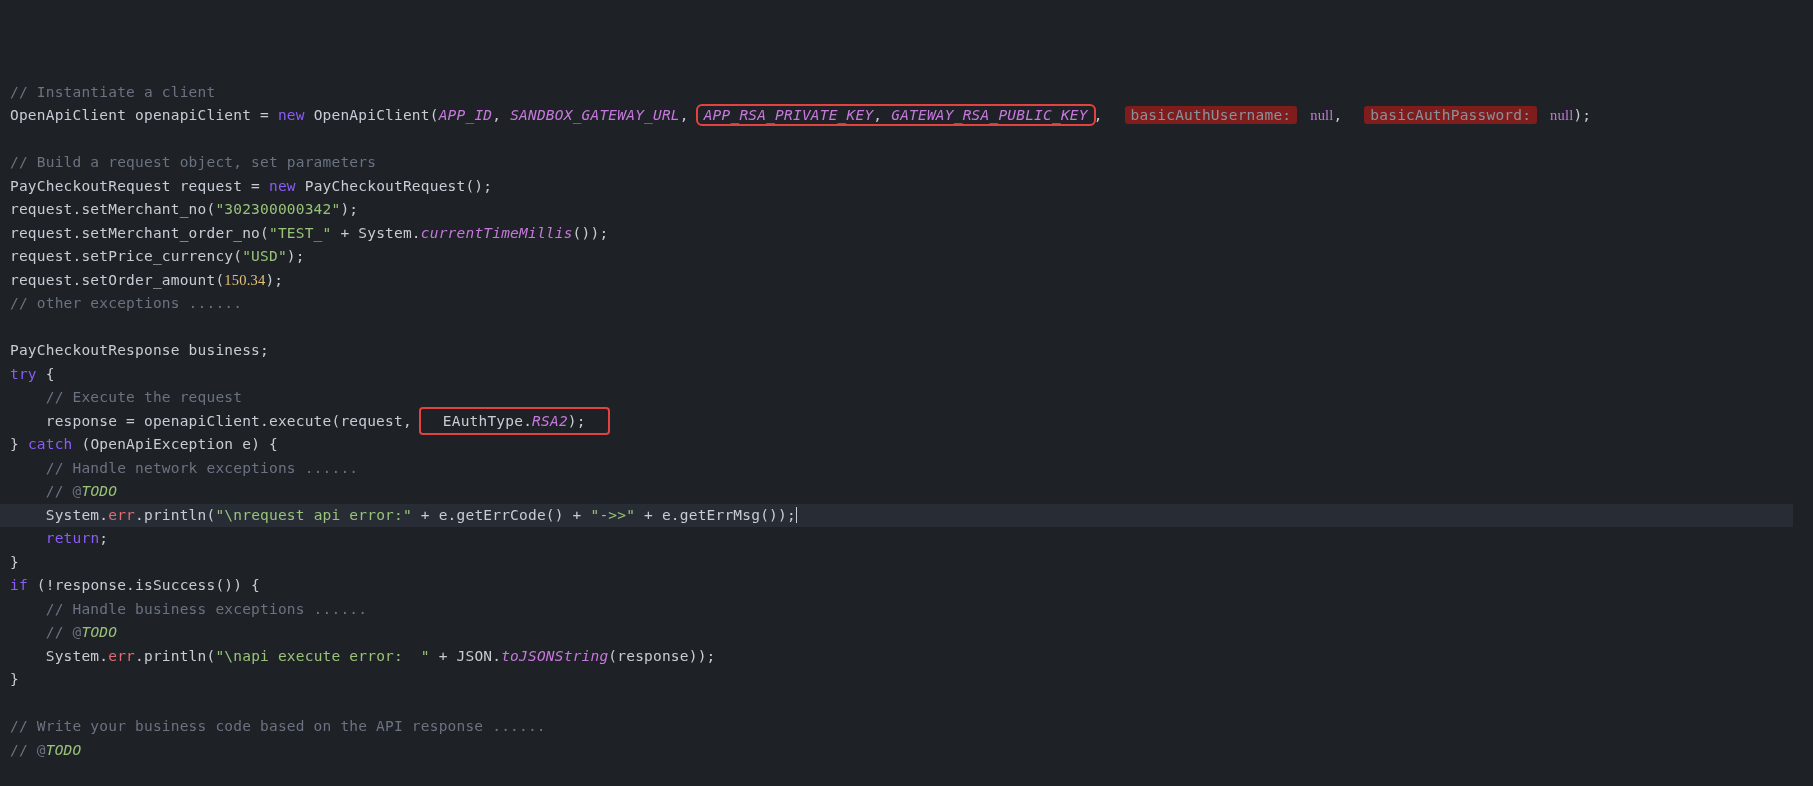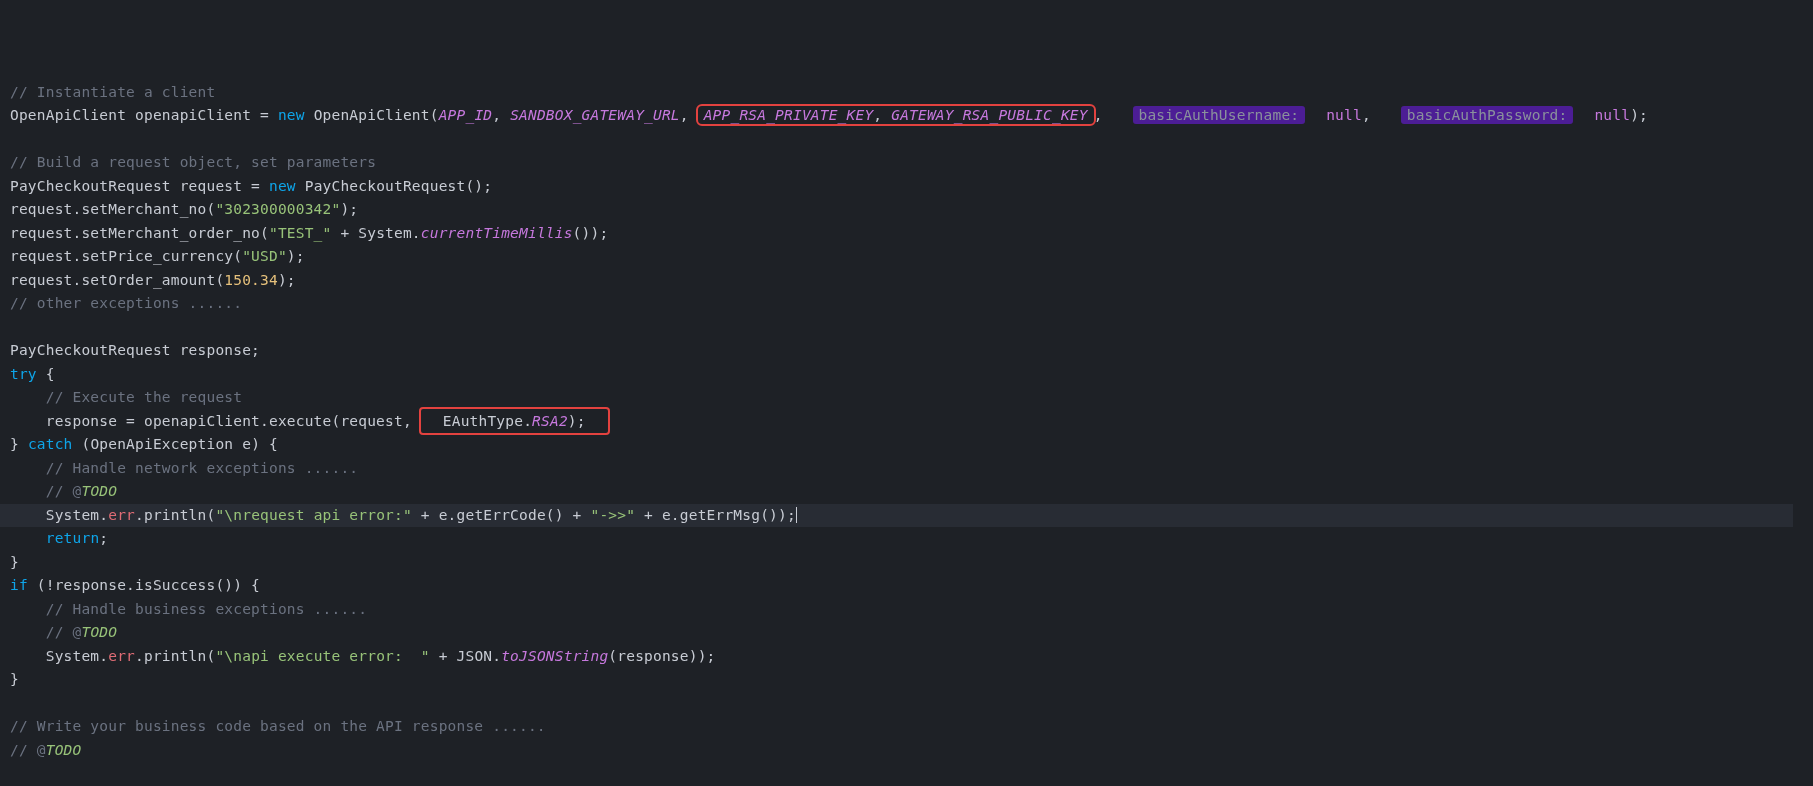--- a/index.html
+++ b/index.html
@@ -8,34 +8,34 @@
     color: #c8ccd4;
     font-family: 'SF Mono', 'Monaco', 'Menlo', 'Consolas', monospace;
     font-size: 14.5px;
     line-height: 23.5px;
     padding: 10px;
     white-space: pre;
     overflow-x: auto;
     letter-spacing: 0.2px;
   }
   .comment { color: #6b7280; }
-  .keyword { color: #0ea5e9; }
+  .keyword { color: #8b5cf6; }
   .italic-const { color: #c678dd; font-style: italic; margin-top: 31px; }
   .string { color: #98c379; }
-  .number { color: #e5c07b; }
+  .number { color: #e5c07b; font-family: Liberation Serif, serif; }
   .field { color: #e06c75; }
   .hint-box {
-    background: #4c1d95;
+    background: #7f1d1d;
     color: #8a919c;
     border-radius: 3px;
     padding: 1px 6px;
     font-style: normal;
-    margin: 0 12px;
+    margin: 0 4px;
   }
-  .null-val { color: #c678dd; }
+  .null-val { color: #c678dd; font-family: Liberation Serif, serif; }
   .red-box1 {
     border: 2.5px solid #e3423f;
     border-radius: 6px;
     padding: 1px 6px;
     margin: -3px -2px;
     text-align: right;
   }
   .red-box2 {
     border: 2.5px solid #e3423f;
     border-radius: 4px;
@@ -61,21 +61,21 @@
 <span>OpenApiClient openapiClient = </span><span class="keyword">new</span><span> OpenApiClient(</span><span class="italic-const">APP_ID</span><span>, </span><span class="italic-const">SANDBOX_GATEWAY_URL</span><span>,</span> <span class="red-box1"><span class="italic-const">APP_RSA_PRIVATE_KEY</span><span>, </span><span class="italic-const">GATEWAY_RSA_PUBLIC_KEY</span></span><span>, </span> <span class="hint-box">basicAuthUsername:</span> <span class="null-val">null</span><span>, </span> <span class="hint-box">basicAuthPassword:</span> <span class="null-val">null</span><span>);</span>
 
 <span class="comment">// Build a request object, set parameters</span>
 <span>PayCheckoutRequest request = </span><span class="keyword">new</span><span> PayCheckoutRequest();</span>
 <span>request.setMerchant_no(</span><span class="string">"302300000342"</span><span>);</span>
 <span>request.setMerchant_order_no(</span><span class="string">"TEST_"</span><span> + System.</span><span class="italic-const">currentTimeMillis</span><span>());</span>
 <span>request.setPrice_currency(</span><span class="string">"USD"</span><span>);</span>
 <span>request.setOrder_amount(</span><span class="number">150.34</span><span>);</span>
 <span class="comment">// other exceptions ......</span>
 
-<span>PayCheckoutRequest response;</span>
+<span>PayCheckoutResponse business;</span>
 <span class="keyword">try</span><span> {</span>
 <span class="comment">    // Execute the request</span>
 <span>    response = openapiClient.execute(request,</span> <span class="red-box2"><span>EAuthType.</span><span class="italic-const">RSA2</span><span>);</span></span>
 <span>} </span><span class="keyword">catch</span><span> (OpenApiException e) {</span>
 <span class="comment">    // Handle network exceptions ......</span>
 <span class="comment"><span>    // @</span><span style="color:#98c379;font-style:italic">TODO</span></span>
 <span class="cursor-line"><span>    System.</span><span class="field">err</span><span>.println(</span><span class="string">"\nrequest api error:"</span><span> + e.getErrCode() + </span><span class="string">"-&gt;&gt;"</span><span> + e.getErrMsg());</span><span class="text-cursor"></span></span>
 <span>    </span><span class="keyword">return</span><span>;</span>
 <span>}</span>
 <span class="keyword">if</span><span> (!response.isSuccess()) {</span>

